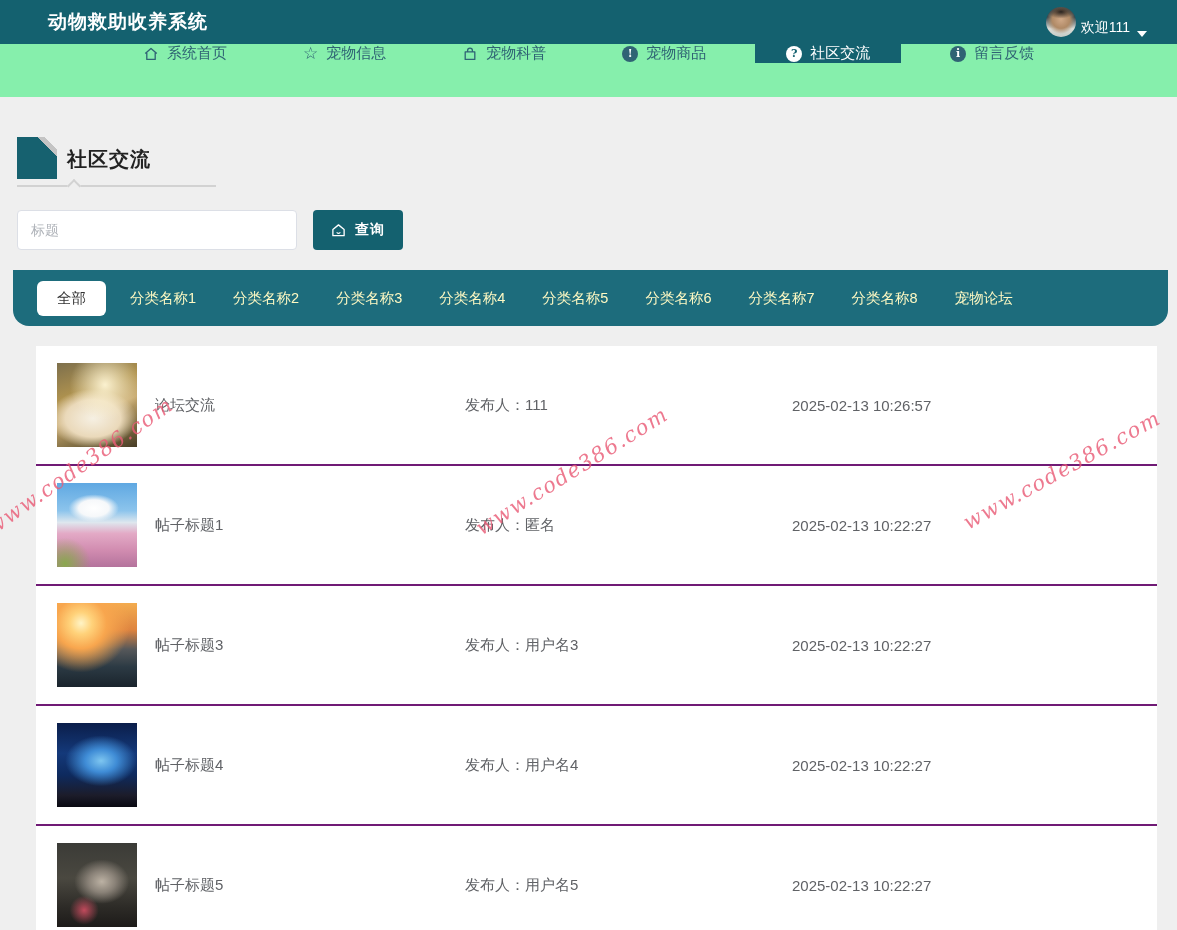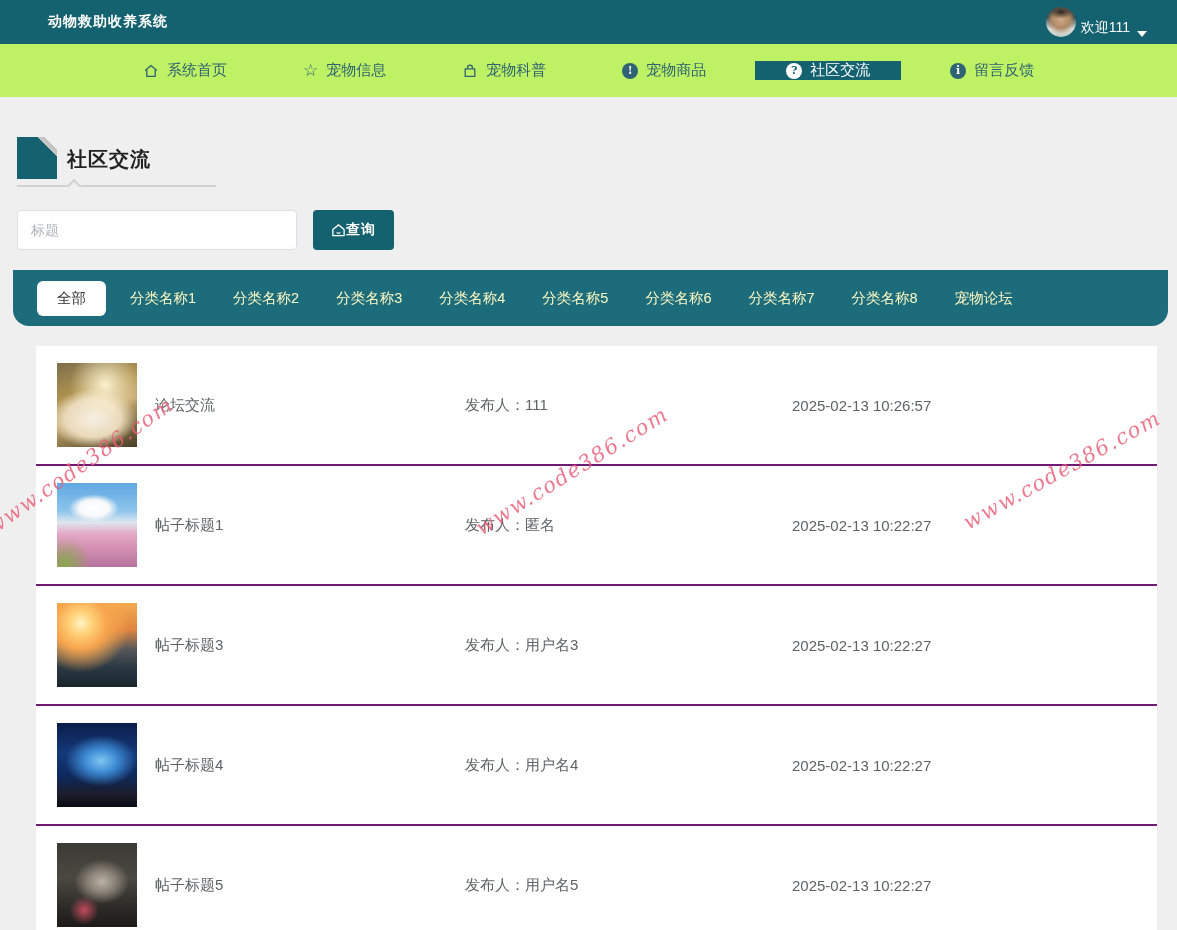--- a/index.html
+++ b/index.html
@@ -6,38 +6,38 @@
   html,body { width:1177px; height:930px; overflow:hidden; }
   body {
     font-family:"Liberation Sans","DejaVu Sans",sans-serif;
     background:#efefef; position:relative; color:#333;
   }
   
   .topbar {
     height:44px; background:#14616f; display:flex; align-items:center;
     justify-content:space-between; padding:0 30px 0 48px; position:relative; z-index:5;
   }
-  .app-title { color:#fff; font-size:14px; font-weight:bold; letter-spacing:1px; }
+  .app-title { color:#fff; font-size:19px; font-weight:bold; letter-spacing:1px; }
   .user-box { display:flex; align-items:flex-end; gap:5px; cursor:pointer; }
   .avatar {
     width:30px; height:30px; border-radius:50%;
     background:
       radial-gradient(ellipse 60% 30% at 50% 16%, #2a2420 0%, rgba(0,0,0,0) 75%),
       radial-gradient(circle at 50% 42%, #cfa887 0%, #b08a66 38%, rgba(0,0,0,0) 62%),
       linear-gradient(180deg, #41545e 0%, #35464e 34%, #d9dbd6 72%, #c6cbc6 100%);
   }
   .welcome { color:#fff; font-size:14px; }
   .caret-down {
     width:0; height:0; border-left:5px solid transparent;
     border-right:5px solid transparent; border-top:6px solid #fff; margin-left:2px;
   }
   
   .navbar {
-    height:53px; background:#bef264; display:flex; justify-content:center;
-    align-items:center; position:relative; z-index:4;gap:22px;
+    height:53px; background:#86efac; display:flex; justify-content:center;
+    align-items:flex-start; position:relative; z-index:4;gap:22px;
   }
   .nav-item {
     display:flex; align-items:center; gap:8px; padding:0 27px;
     font-size:15px; color:#2f6374; cursor:pointer; white-space:nowrap;
   }
   .nav-item.active { background:#14616f; color:#fff; padding:0 31px; }
   .nav-ic-svg { width:16px; height:16px; display:block; }
   .nav-ic-circle {
     width:16px; height:16px; border-radius:50%; background:#2f6374; color:#fff;
     font-size:11px; line-height:16px; text-align:center; font-weight:bold;
@@ -62,21 +62,21 @@
   
   .search-row { display:flex; align-items:center; margin:23px 0 0 17px; gap:16px; }
   .search-input {
     width:280px; height:40px; background:#fff; border:1px solid #dcdfe6;
     border-radius:4px; padding:14px 13px; font-size:14px; color:#333; outline:none;
     font-family:"Liberation Sans","DejaVu Sans",sans-serif;
   }
   .search-input::placeholder { color:#aeb2b8; }
   .btn {
     height:40px; border:none; border-radius:4px; color:#fff; font-size:14px;
-    font-weight:bold; display:flex; align-items:center; padding:4px 18px;
+    font-weight:bold; display:flex; align-items:center; gap:9px; padding:4px 18px;
     cursor:pointer; letter-spacing:1px;
     font-family:"Liberation Sans","DejaVu Sans",sans-serif;
   }
   .btn-query { background:#14616f; }
   .btn-post  { background:#4ba0f0; }
   .btn svg { width:15px; height:15px; display:block; }
   
   .cat-bar {
     margin:20px 0 0 13px; width:1155px; height:56px; background:#1d6c7c;
     border-radius:0 0 16px 16px; display:flex; align-items:center; padding:0 24px; gap:11px;

